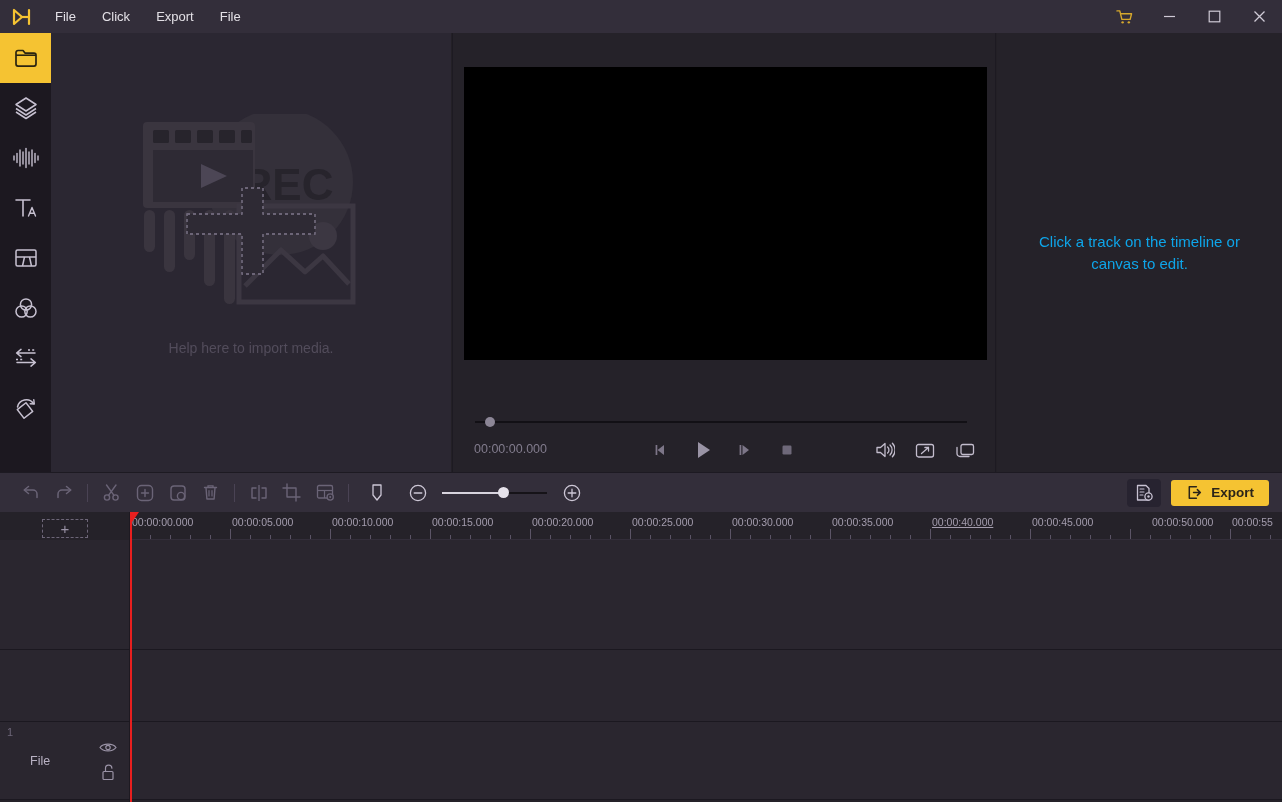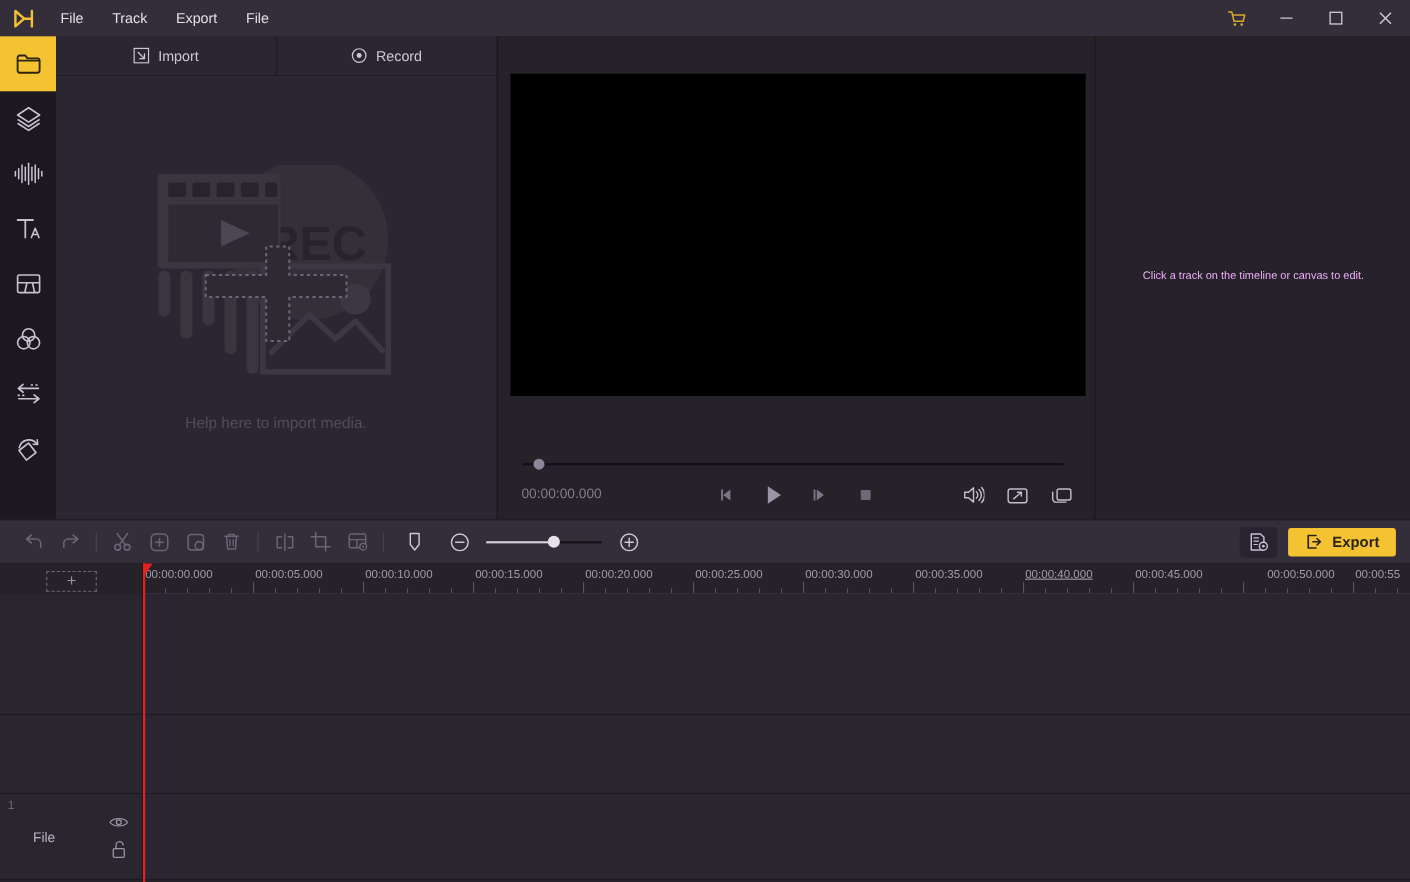--- a/index.html
+++ b/index.html
@@ -105,22 +105,22 @@
     display: flex; align-items: center; gap: 14px;
   }
 
   
   .rightpanel {
     position: absolute; left: 997px; top: 33px; width: 285px; height: 439px;
     background: #252229; display: flex; align-items: center;
     justify-content: center;
   }
   .rp-msg {
-    width: 220px; text-align: center; font-size: 10px;
-    color: #f0abfc; line-height: 1.45;
+    width: 220px; text-align: center; font-size: 15px;
+    color: #0ea5e9; line-height: 1.45;
   }
 
   
   .tl-toolbar {
     position: absolute; left: 0; top: 472px; width: 1282px; height: 40px;
     background: #332e3a; display: flex; align-items: center;
     border-top: 1px solid #1d1a22;
   }
   .tb-btn {
     width: 33px; height: 30px; display: flex; align-items: center;
@@ -230,21 +230,21 @@
   <div class="titlebar">
     <div class="logo">
       <svg width="22" height="20" viewBox="0 0 22 20">
         <path d="M3 3 L3 17 L11 10 Z" fill="none" stroke="#f5c332" stroke-width="2.2" stroke-linejoin="round"></path>
         <path d="M18 3 L18 17" stroke="#f5c332" stroke-width="2.2" stroke-linecap="round"></path>
         <path d="M11 10 L18 10" stroke="#f5c332" stroke-width="2.2"></path>
       </svg>
     </div>
     <div class="menu">
       <div class="menu-item">File</div>
-      <div class="menu-item">Track</div>
+      <div class="menu-item">Click</div>
       <div class="menu-item">Export</div>
       <div class="menu-item">File</div>
     </div>
     <div class="winbtns">
       <div class="winbtn">
         <svg width="17" height="16" viewBox="0 0 18 17">
           <path d="M1 2 L4 2 L6.2 11 L15 11" fill="none" stroke="#d6a82c" stroke-width="1.5" stroke-linecap="round" stroke-linejoin="round"></path>
           <path d="M5 5 L16.5 5 L15 11" fill="none" stroke="#d6a82c" stroke-width="1.5" stroke-linejoin="round"></path>
           <circle cx="7" cy="14.2" r="1.3" fill="#d6a82c"></circle>
           <circle cx="13.6" cy="14.2" r="1.3" fill="#d6a82c"></circle>
@@ -331,36 +331,20 @@
     <div class="rail-item">
       <svg width="28" height="26" viewBox="0 0 28 26">
         <rect x="7.5" y="10" width="11" height="11" transform="rotate(-38 13 15.5)" fill="none" stroke="#c7c1d1" stroke-width="1.5" stroke-linejoin="round"></rect>
         <path d="M5.5 12 A9 9 0 0 1 21.5 8.5" fill="none" stroke="#c7c1d1" stroke-width="1.5" stroke-linecap="round"></path>
         <path d="M21.8 4.8 L22.3 9 L18.2 8.8" fill="none" stroke="#c7c1d1" stroke-width="1.4" stroke-linecap="round" stroke-linejoin="round"></path>
       </svg>
     </div>
   </div>
 
   <div class="media-panel">
-    <div class="media-tabs">
-      <div class="media-tab">
-        <svg width="15" height="15" viewBox="0 0 16 16">
-          <path d="M1 1 H15 V15 H1 Z" fill="none" stroke="#cdc8d4" stroke-width="1.2"></path>
-          <path d="M5 5 L11 11 M11 6.5 V11 H6.5" fill="none" stroke="#cdc8d4" stroke-width="1.3" stroke-linecap="round" stroke-linejoin="round"></path>
-        </svg>
-        <span>Import</span>
-      </div>
-      <div class="media-tab">
-        <svg width="15" height="15" viewBox="0 0 16 16">
-          <circle cx="8" cy="8" r="6.6" fill="none" stroke="#cdc8d4" stroke-width="1.2"></circle>
-          <circle cx="8" cy="8" r="2.4" fill="#cdc8d4"></circle>
-        </svg>
-        <span>Record</span>
-      </div>
-    </div>
     <div class="media-body">
       <div class="placeholder-art">
         <svg width="232" height="200" viewBox="0 0 232 200">
 
           <circle cx="145" cy="68" r="73" fill="#34303a"></circle>
           <text x="152" y="86" font-family="Liberation Sans, sans-serif" font-size="44" font-weight="bold" fill="#27242c" text-anchor="middle">REC</text>
 
           <rect x="8" y="8" width="112" height="86" rx="4" fill="#3a353f"></rect>
           <g fill="#27242c">
             <rect x="18" y="16" width="16" height="13" rx="1.5"></rect>

